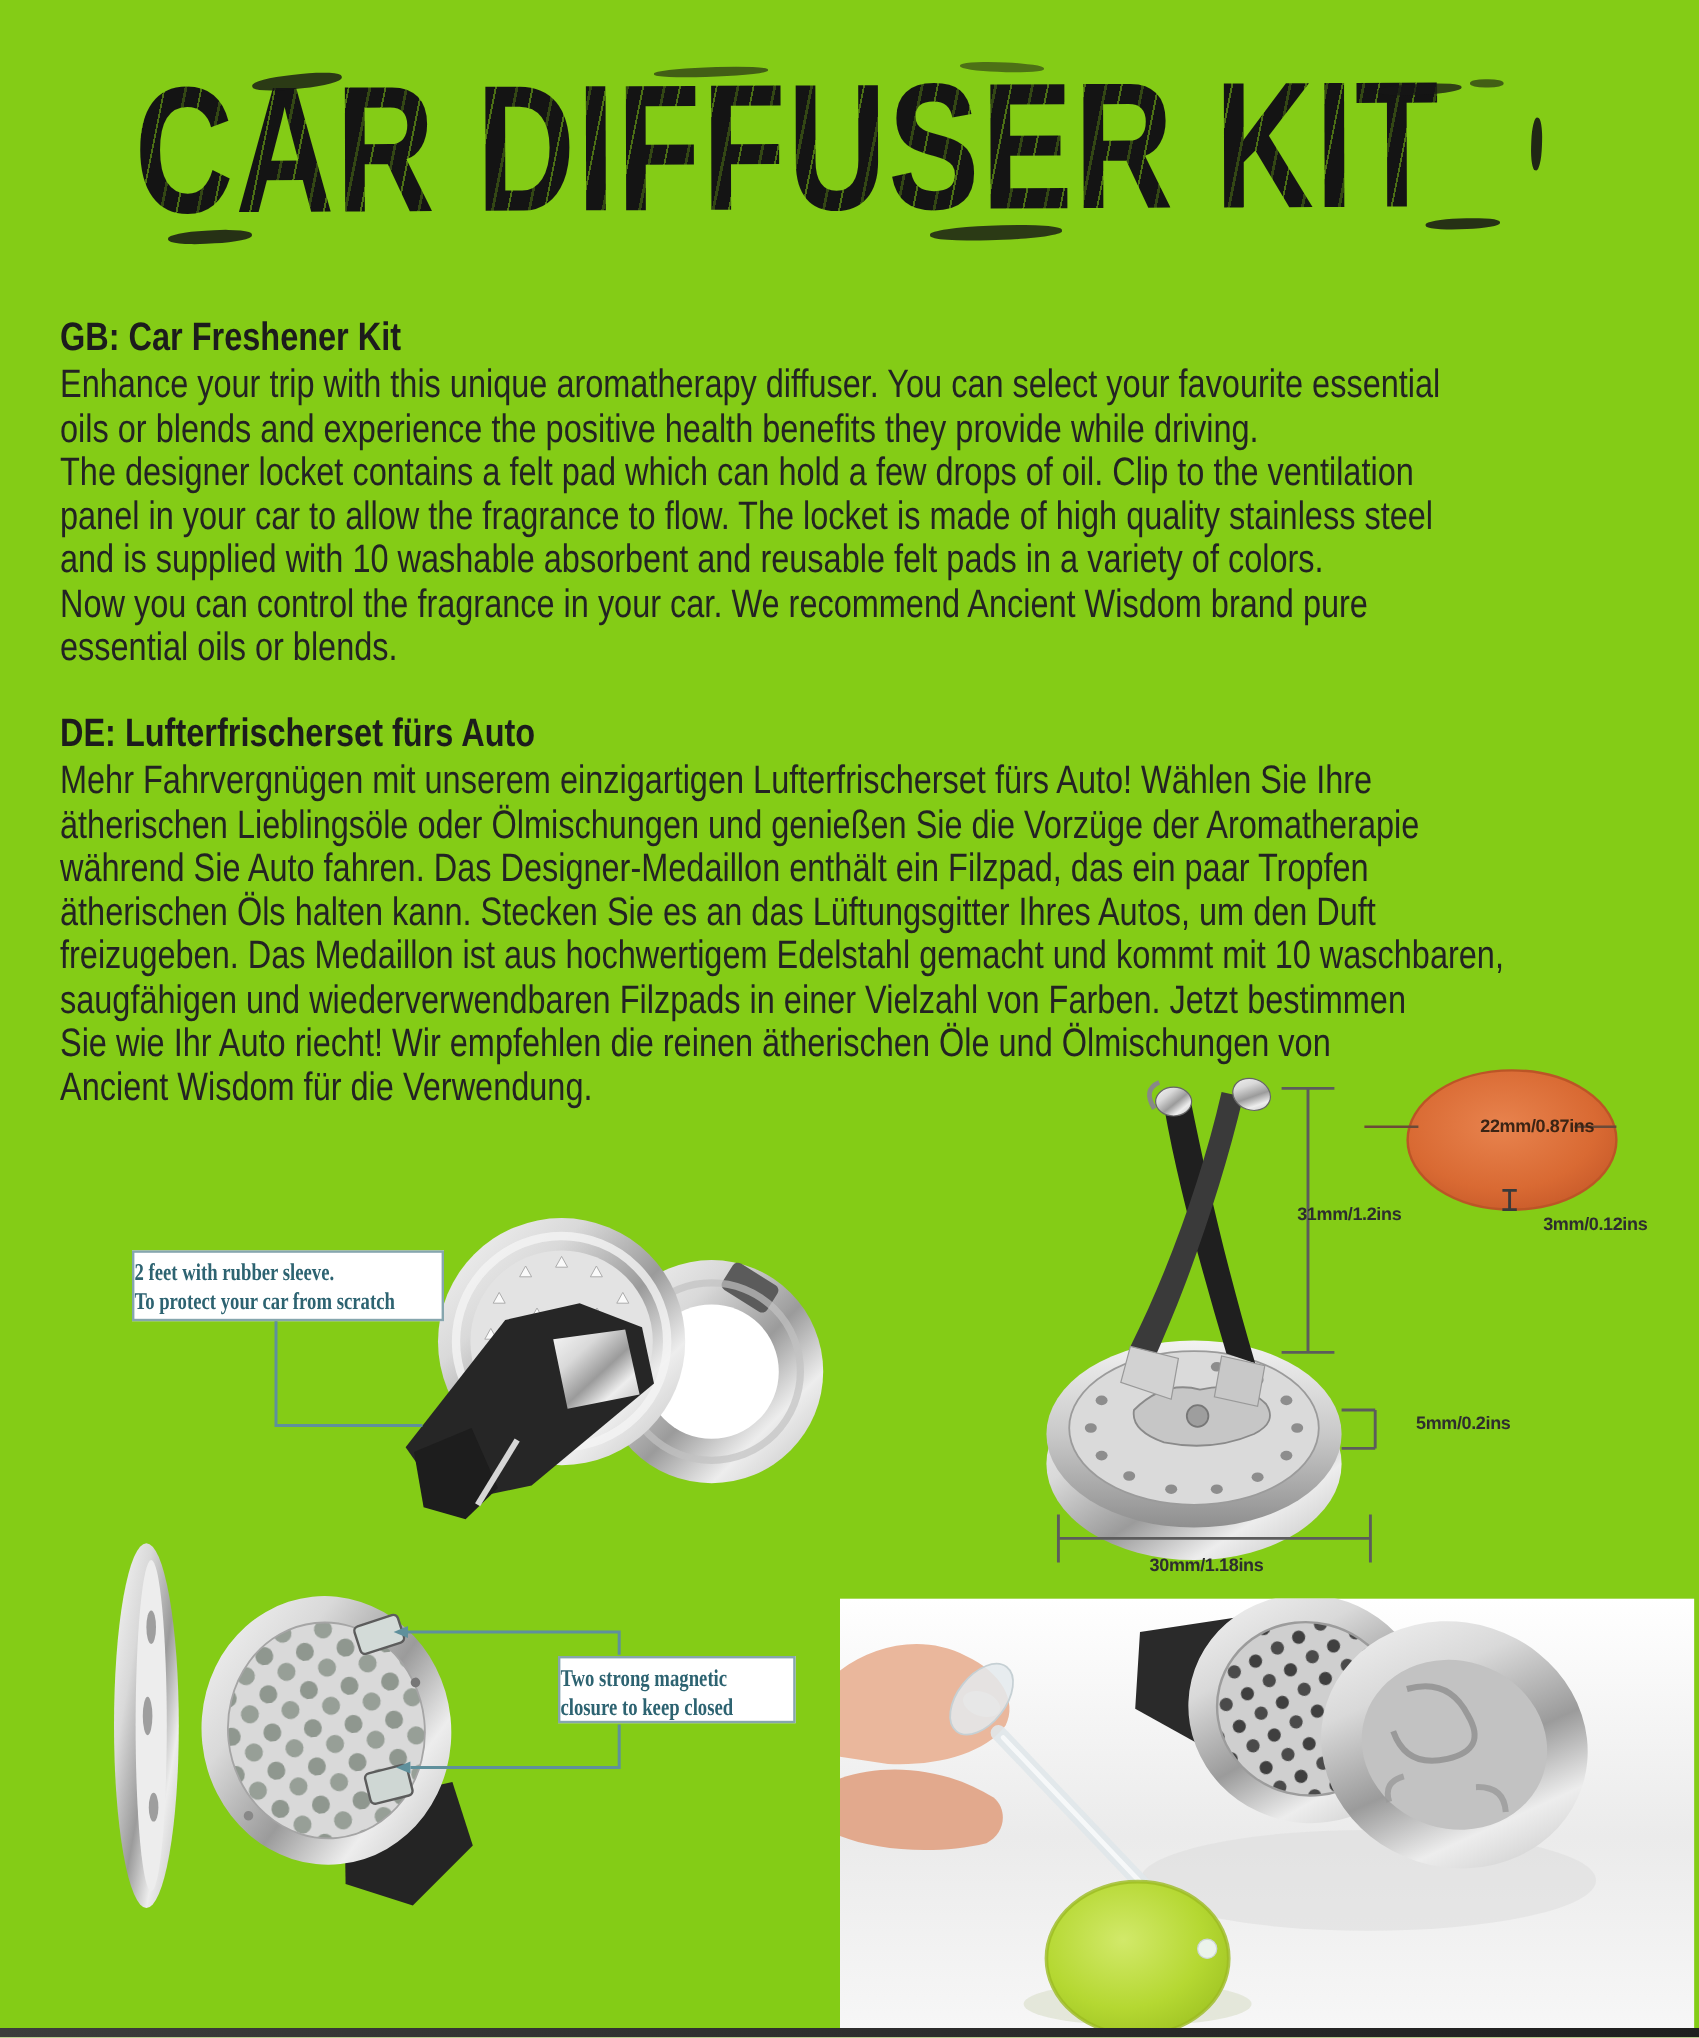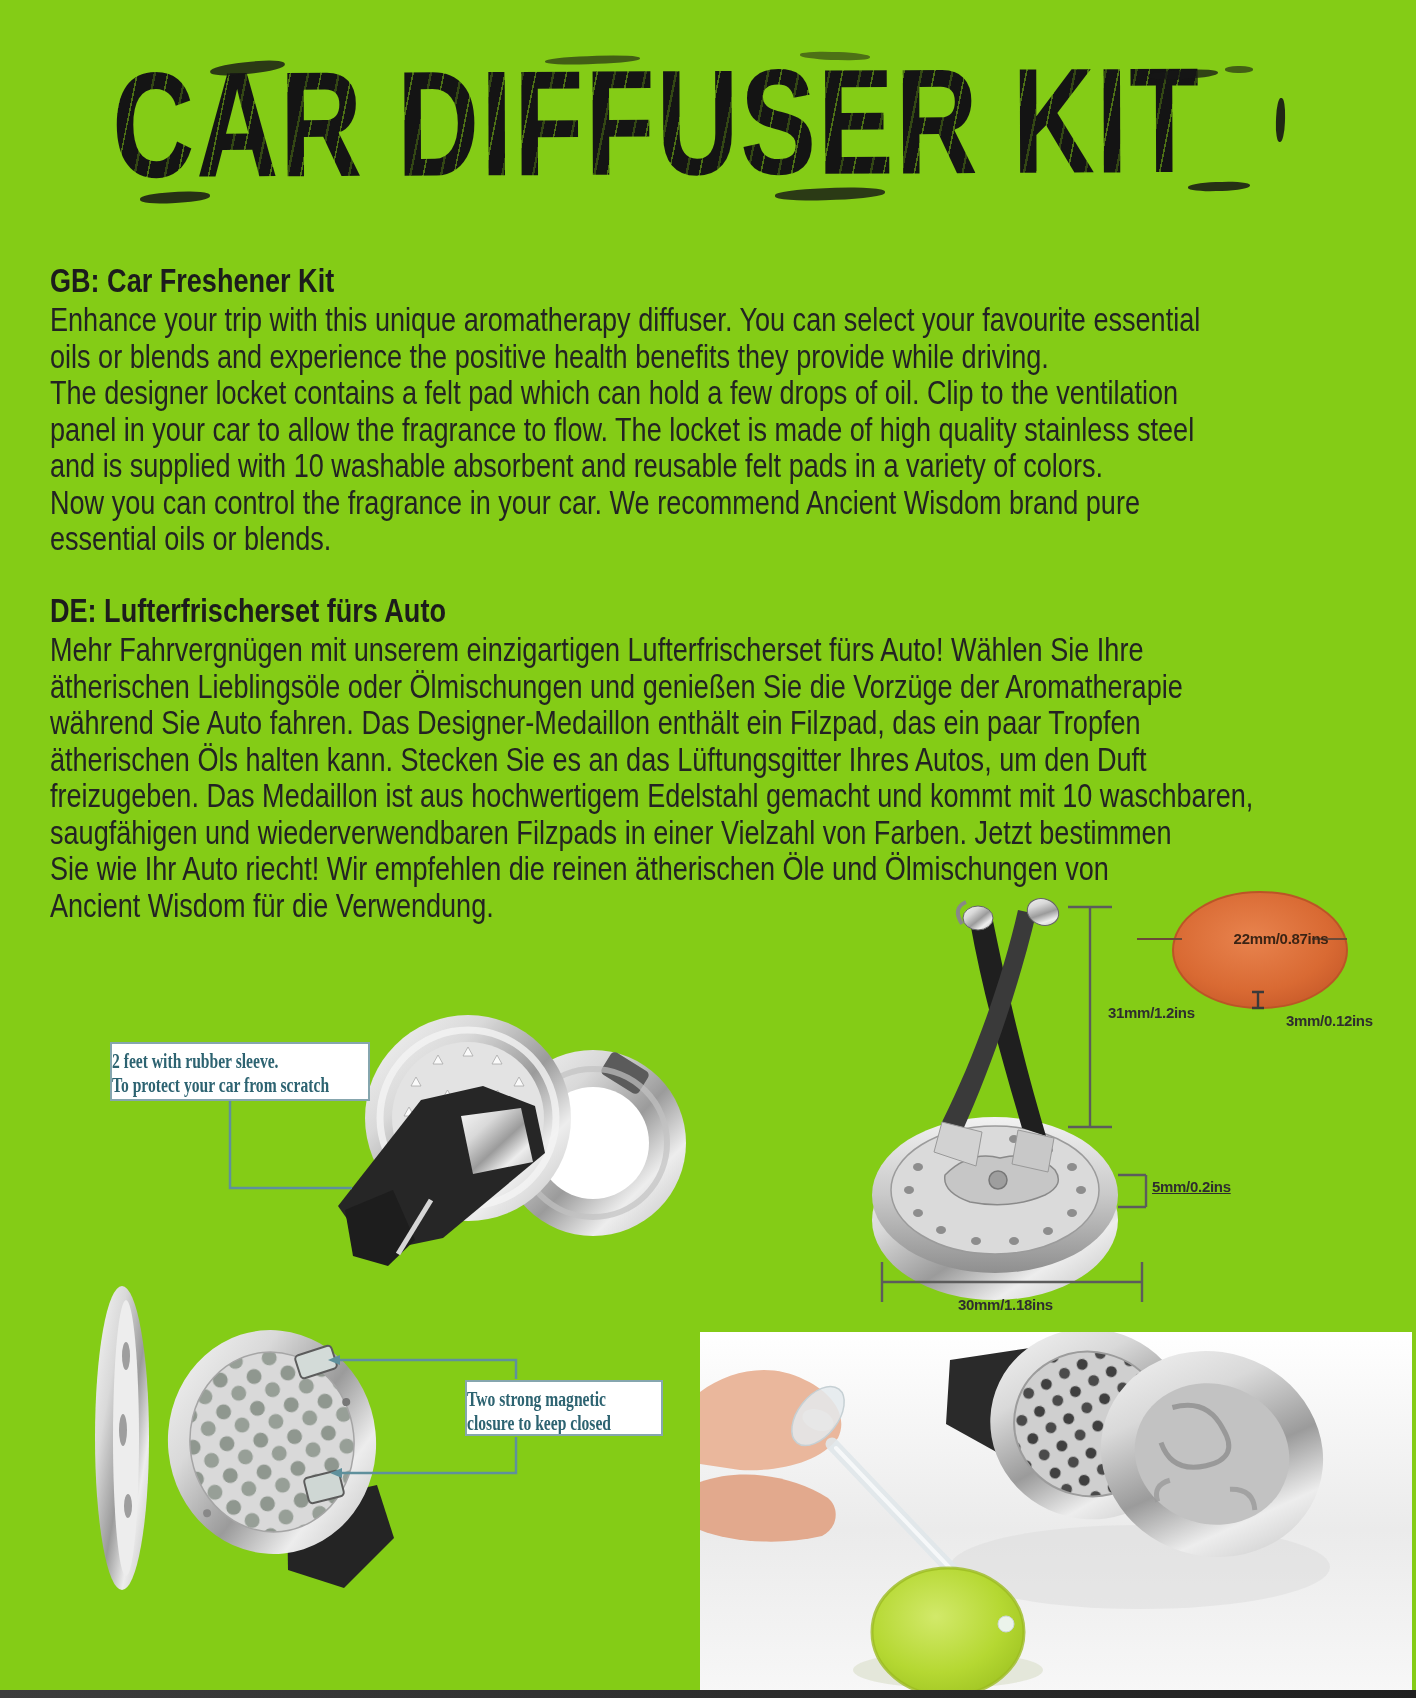--- a/index.html
+++ b/index.html
@@ -141,22 +141,22 @@
         <path d="M32,382 V422 M292,382 V422 M32,402 H292"></path>
       </g>
       <g stroke="#6b4a38" stroke-width="2" fill="none">
         <path d="M287,59 H332 M462,59 H497"></path>
       </g>
       <g stroke="#3a3a3a" stroke-width="2.4" fill="none">
         <path d="M402,112 H414 M408,112 V128 M402,128 H414"></path>
       </g>
     </svg>
   </figure>
-  <div class="dim-label" style="left:1108px;top:1004px;">31mm/1.2ins</div>
-  <div class="dim-label" style="left:1152px;top:1178px;text-decoration:underline;">5mm/0.2ins</div>
+  <div class="dim-label" style="left:1081px;top:1004px;">31mm/1.2ins</div>
+  <div class="dim-label" style="left:1180px;top:1178px;">5mm/0.2ins</div>
   <div class="dim-label" style="left:958px;top:1296px;width:130px;text-align:left;">30mm/1.18ins</div>
   <div class="dim-label on-pad" style="left:1210px;top:930px;width:100px;text-align:center;">22mm/0.87ins</div>
   <div class="dim-label" style="left:1286px;top:1012px;">3mm/0.12ins</div>
 
   <figure class="fig" style="left:293px;top:948px;width:395px;height:330px;margin:0;">
     <svg width="395" height="330" viewBox="0 0 395 330">
 
       <circle cx="300" cy="195" r="93" fill="url(#gLin)"></circle>
       <circle cx="300" cy="195" r="56" fill="#ffffff"></circle>
       <rect x="310" y="112" width="44" height="26" rx="5" fill="#5b5b5b" transform="rotate(32 332 125)"></rect>

